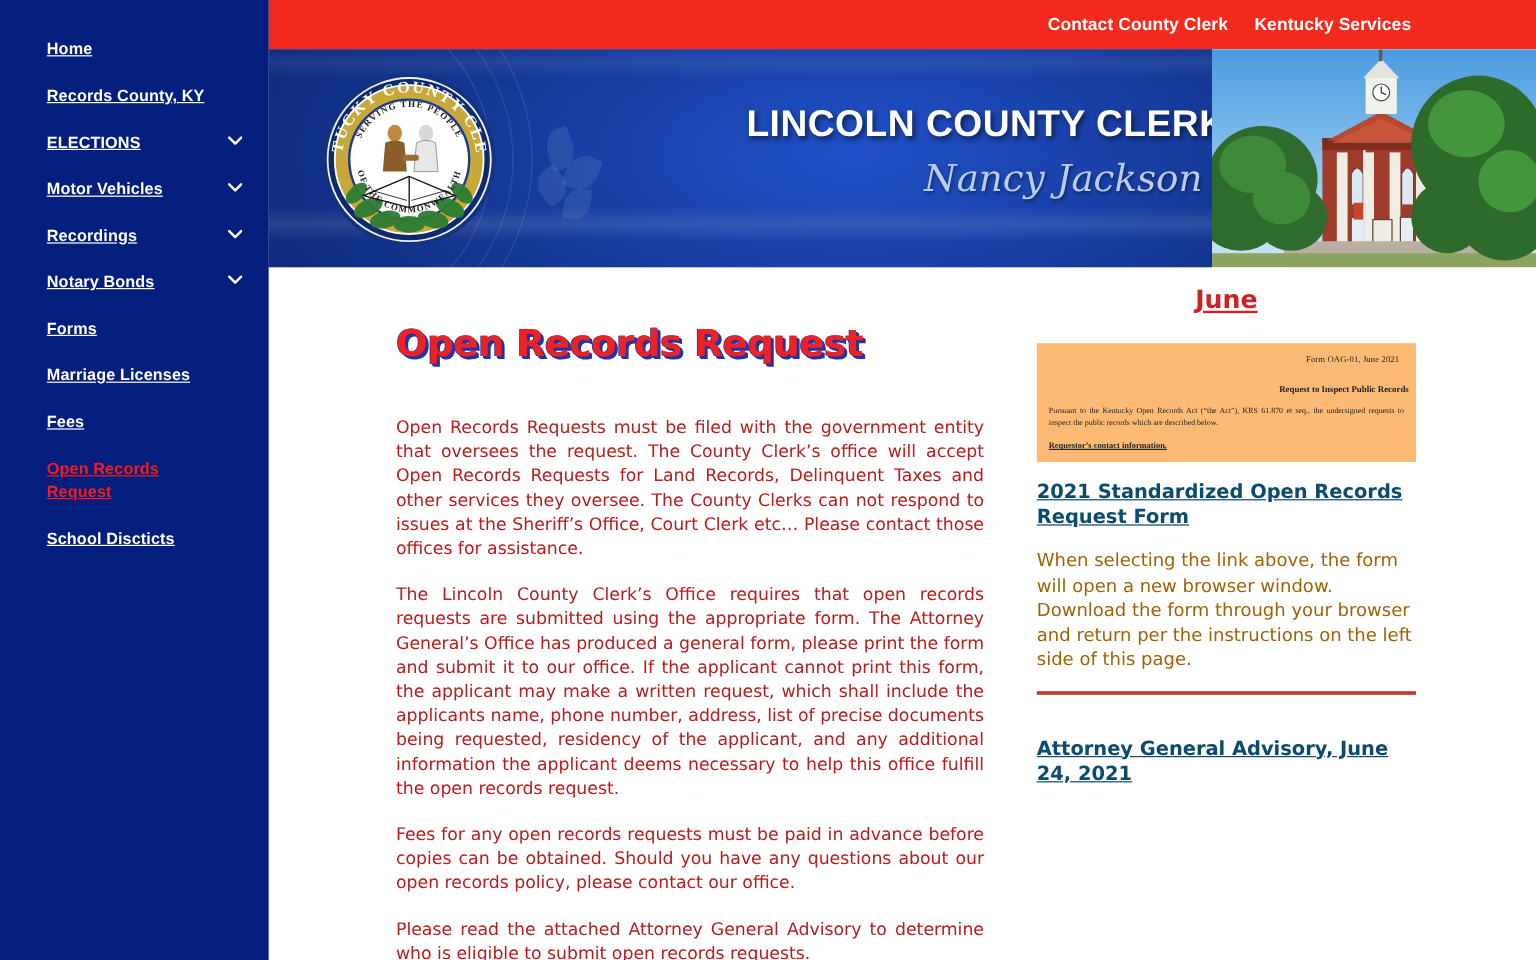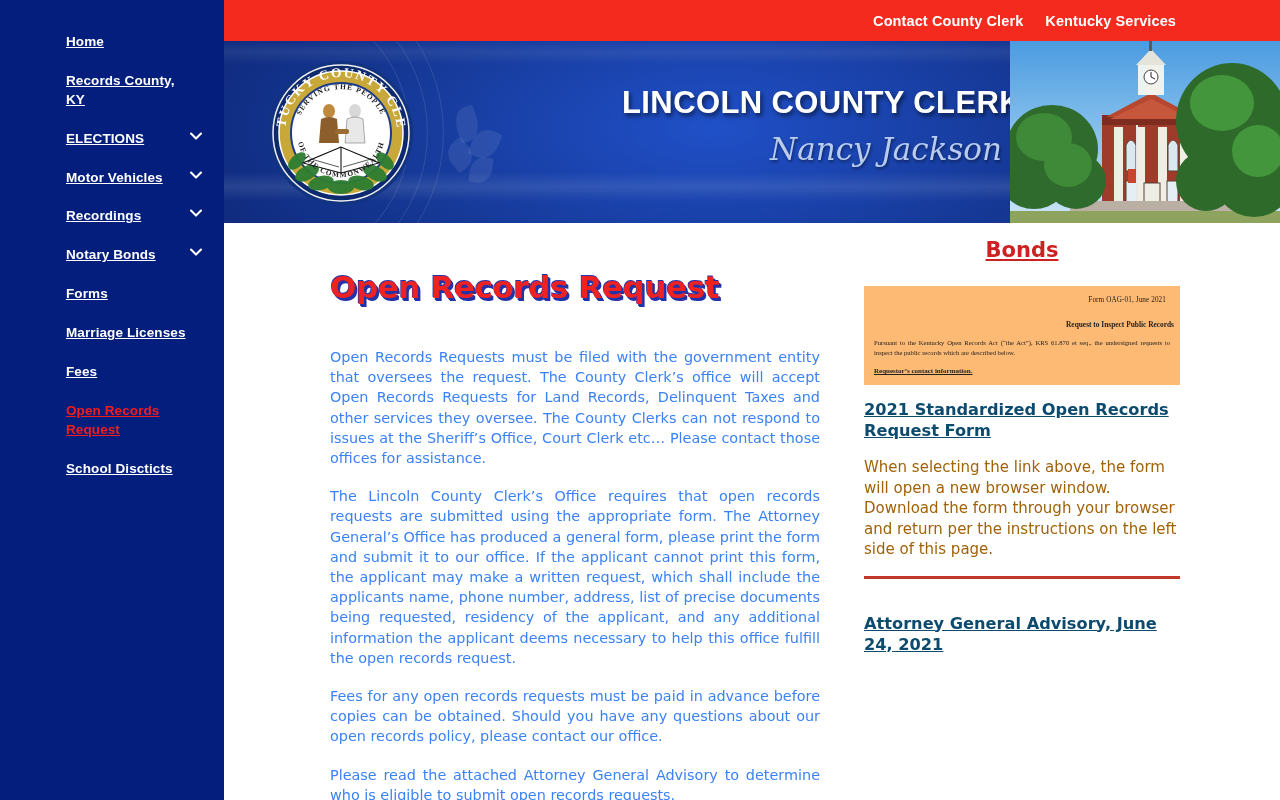--- a/index.html
+++ b/index.html
@@ -13,21 +13,20 @@
   }
 
   
   #page { position: relative; width: 1280px; height: 800px; }
 
   
   #sidebar {
     position: absolute; left: 0; top: 0;
     width: 224px; height: 800px;
     background: #041E7E;
-    padding-left: 27px;
   }
   #sidebar-nav { padding-top: 32px; }
   .nav-item {
     position: relative;
     display: block;
     padding: 0 34px 0 39px;
     margin-bottom: 20px;
     line-height: 1.18;
     cursor: pointer;
   }
@@ -159,21 +158,21 @@
     text-shadow:
       1.5px 1.5px 0 #2233AA,
       2.5px 2.5px 0 #2233AA,
       -0.6px -0.6px 0 #2233AA;
     margin: 0 0 42px 0;
     white-space: nowrap;
   }
   .body-para {
     font-size: 14.4px;
     line-height: 20.2px;
-    color: #3b82f6;
+    color: #b91c1c;
     text-align: justify;
     margin: 0 0 18px 0;
     font-family: "DejaVu Sans", sans-serif;
   }
 
   
   #links-panel {
     position: absolute; left: 640px; top: 15px;
     width: 316px;
   }
@@ -418,21 +417,21 @@
       <h1 id="page-title">Open Records Request</h1>
       <div id="article-body">
           <p class="body-para">Open Records Requests must be filed with the government entity that oversees the request.  The County Clerk’s office will accept Open Records Requests for Land Records, Delinquent Taxes and other services they oversee.  The County Clerks can not respond to issues at the Sheriff’s Office, Court Clerk etc…  Please contact those offices for assistance.</p>
           <p class="body-para">The Lincoln County Clerk’s Office requires that open records requests are submitted using the appropriate form. The Attorney General’s Office has produced a general form, please print the form and submit it to our office.  If the applicant cannot print this form, the applicant may make a written request, which shall include the applicants name, phone number, address, list of precise documents being requested, residency of the applicant, and any additional information the applicant deems necessary to help this office fulfill the open records request.</p>
           <p class="body-para">Fees for any open records requests must be paid in advance before copies can be obtained.  Should you have any questions about our open records policy, please contact our office.</p>
           <p class="body-para">Please read the attached Attorney General Advisory to determine who is eligible to submit open records requests.</p>
         </div>
     </article>
 
     <aside id="links-panel">
-      <h2 id="links-heading">Bonds</h2>
+      <h2 id="links-heading">June</h2>
 
       <div id="form-thumb">
         <div class="ft-formno">Form OAG-01, June 2021</div>
         <div class="ft-title">Request to Inspect Public Records</div>
         <div class="ft-body">Pursuant to the Kentucky Open Records Act (“the Act”), KRS 61.870 et seq., the undersigned requests to inspect the public records which are described below.</div>
         <div class="ft-sub">Requestor’s contact information.</div>
       </div>
 
       <a class="panel-link">2021 Standardized Open Records Request Form</a>
 

